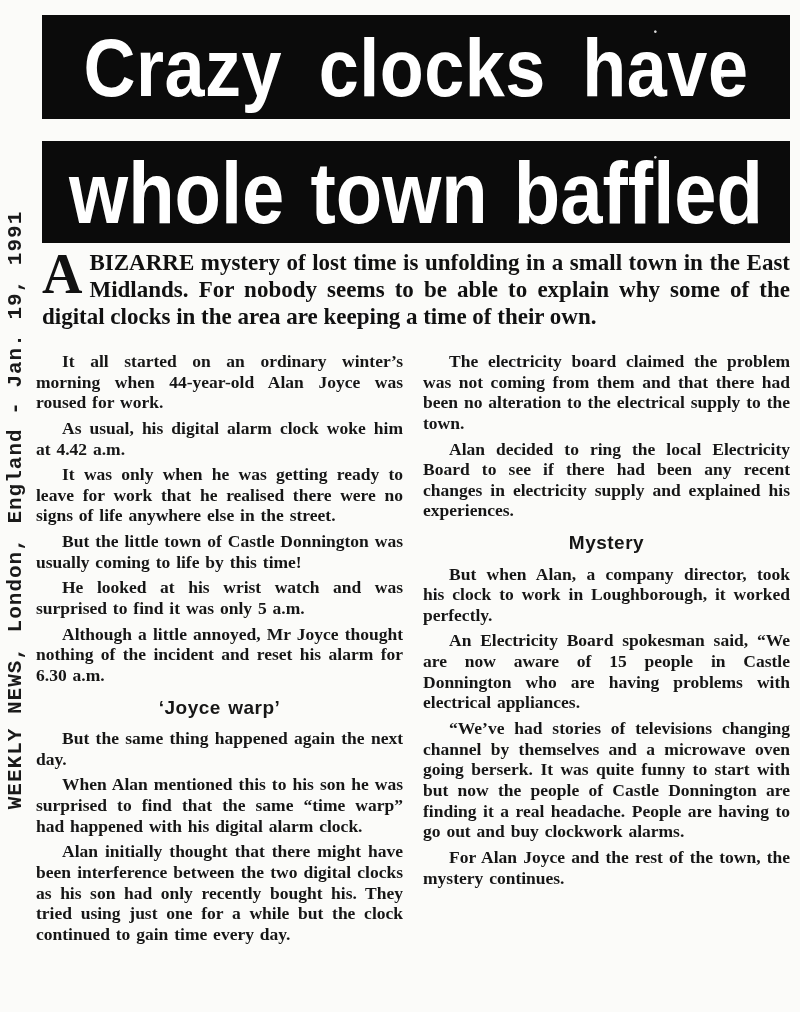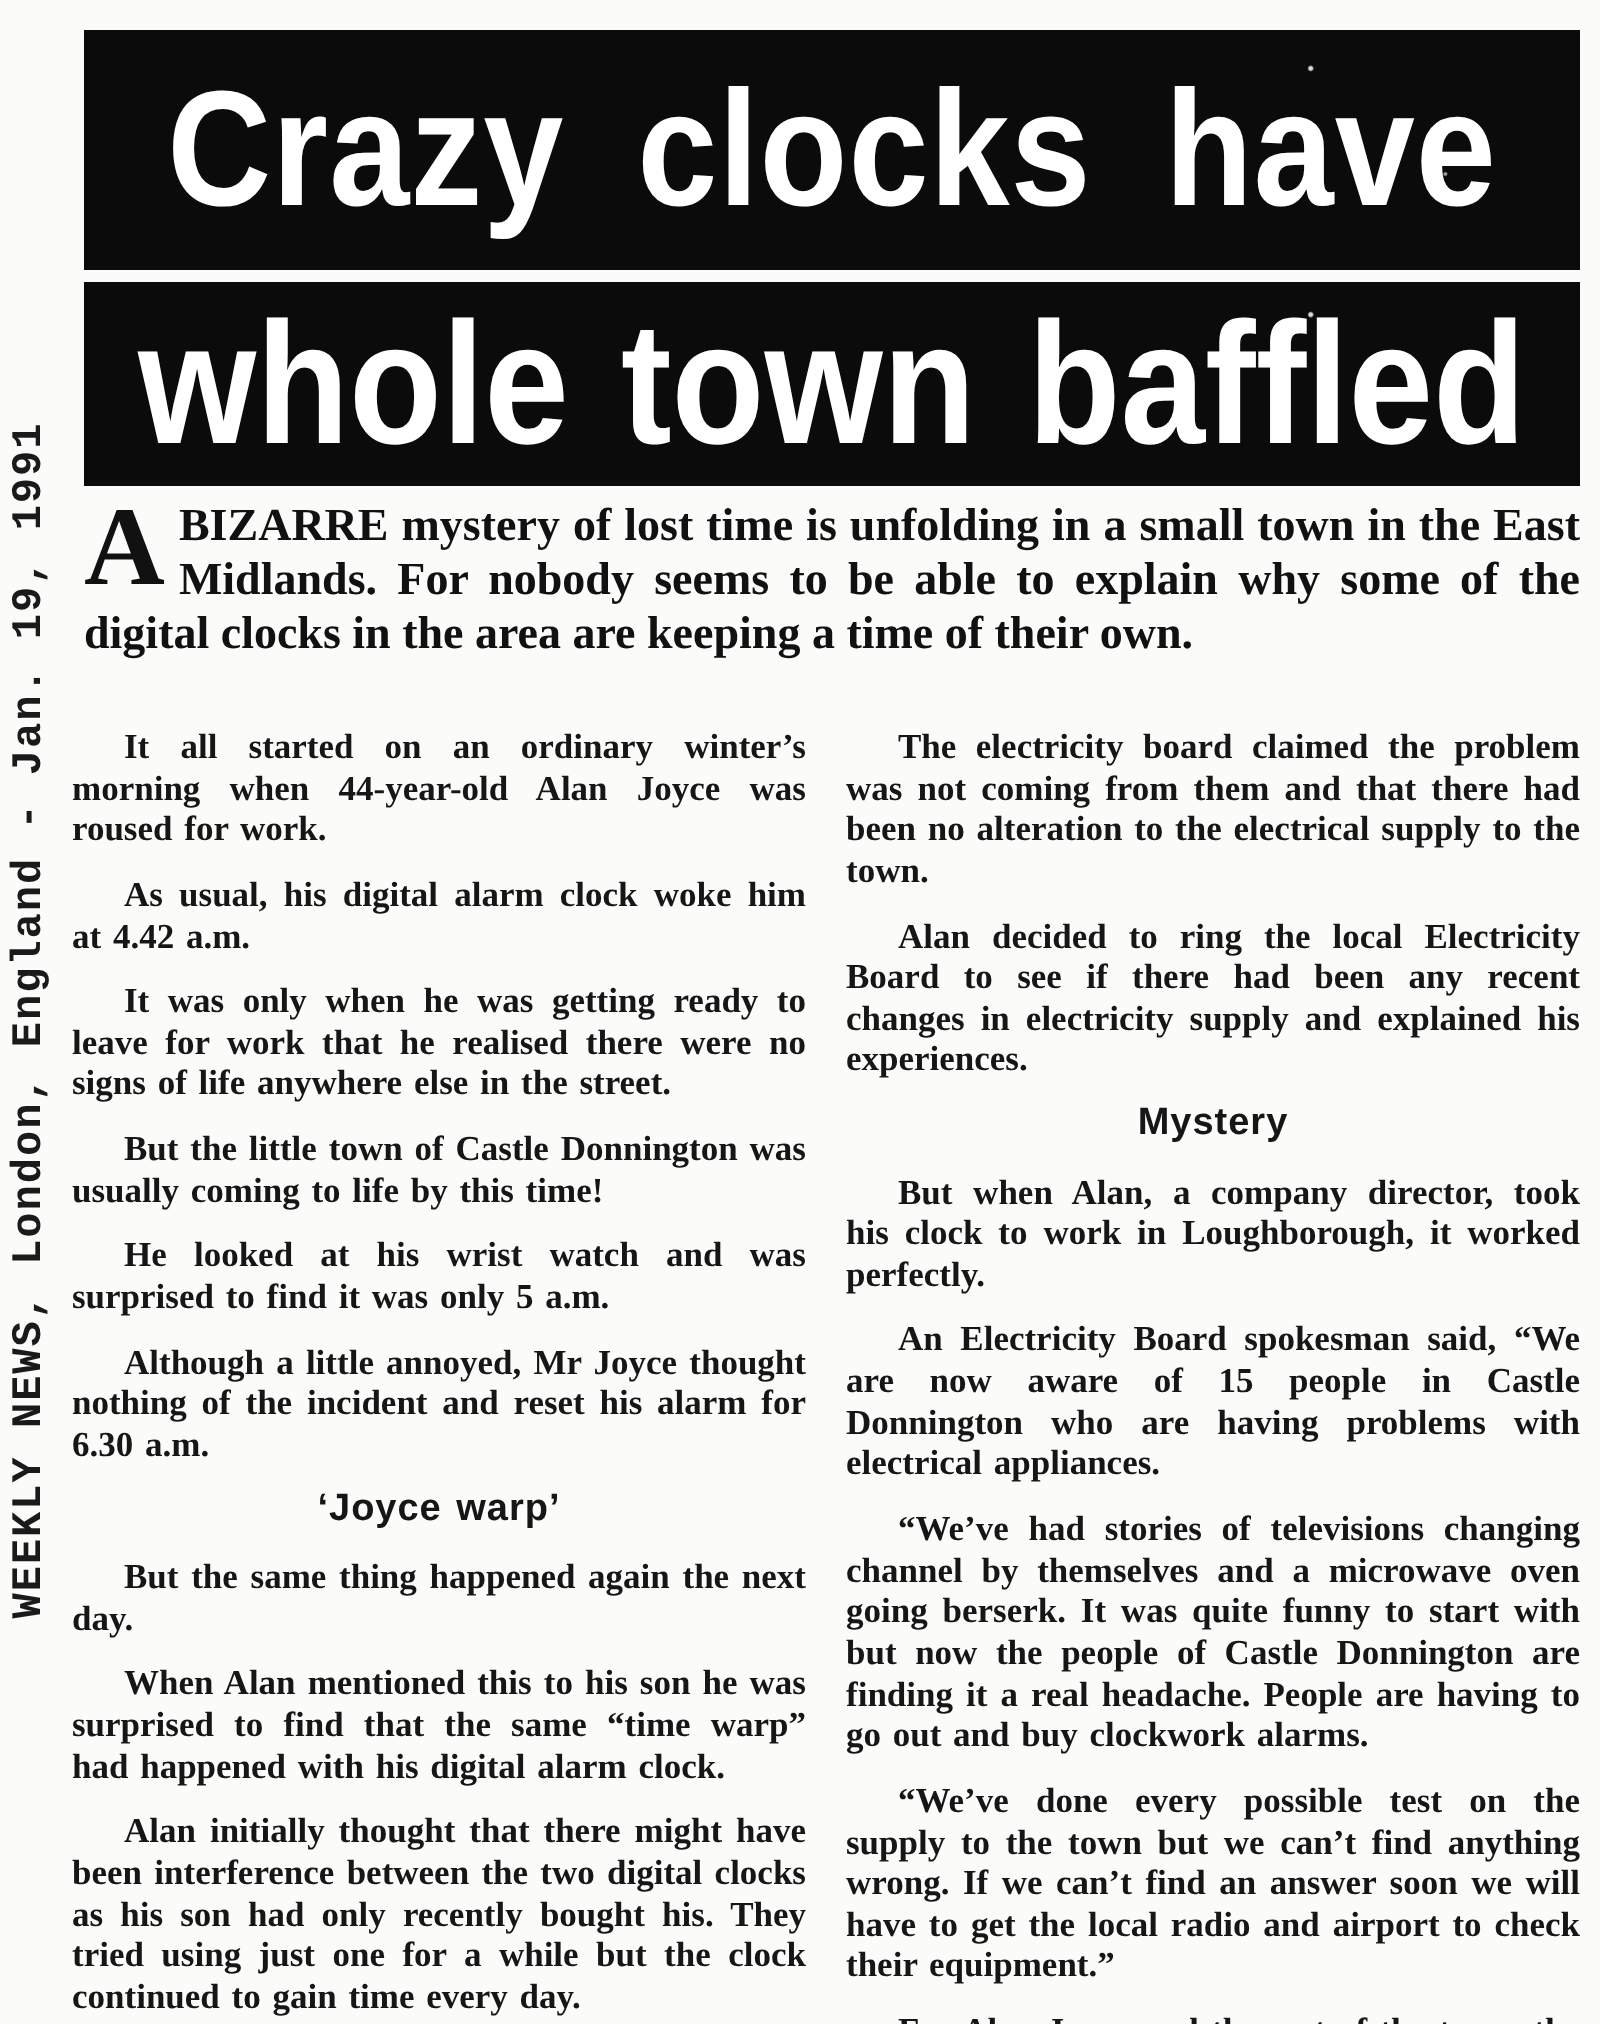--- a/index.html
+++ b/index.html
@@ -35,21 +35,21 @@
     position: absolute; left: 42px; width: 748px;
     background-color: #0b0b0b;
     background-image:
       radial-gradient(circle at 82% 16%, rgba(255,255,255,.85) 0.8px, transparent 1.7px),
       radial-gradient(circle at 64% 72%, rgba(255,255,255,.7) 0.7px, transparent 1.5px),
       radial-gradient(circle at 91% 60%, rgba(255,255,255,.6) 0.6px, transparent 1.3px);
     color: #ffffff;
     display: flex; align-items: center; justify-content: center;
     overflow: hidden;
   }
-  .banner-1 { top: 15px;  height: 120px; }
+  .banner-1 { top: 15px;  height: 104px; }
   .banner-2 { top: 141px; height: 102px; }
   .banner-text {
     font-family: "Liberation Sans", sans-serif;
     font-weight: bold;
     transform: scaleY(1.14);
     white-space: nowrap;
   }
   .banner-1 .banner-text { font-size: 72px; word-spacing: 16px; letter-spacing: 0.5px; }
   .banner-2 .banner-text { font-size: 76px; word-spacing: 5px;  letter-spacing: 0px; }
 
@@ -72,21 +72,21 @@
     display: flex; gap: 20px;
   }
   .col {
     width: 367px;
     font-size: 17.5px; line-height: 1.18;
     font-weight: bold;
     text-align: justify;
     word-spacing: 1.5px;
     color: #161616;
   }
-  .col p { margin: 12px 0 5px 0; text-indent: 26px; }
+  .col p { margin: 0 0 5px 0; text-indent: 26px; }
   .subhead {
     font-family: "Liberation Sans", sans-serif;
     font-weight: bold;
     text-align: center;
     font-size: 19px;
     letter-spacing: 0.5px;
     margin: 11px 0 9px 0;
   }
 </style>
 </head>
@@ -124,19 +124,18 @@
       <p>Alan initially thought that there might have been interference between the two digital clocks as his son had only recently bought his. They tried using just one for a while but the clock continued to gain time every day.</p>
     </div>
 
     <div class="col">
       <p>The electricity board claimed the problem was not coming from them and that there had been no alteration to the electrical supply to the town.</p>
       <p>Alan decided to ring the local Electricity Board to see if there had been any recent changes in electricity supply and explained his experiences.</p>
       <div class="subhead">Mystery</div>
       <p>But when Alan, a company director, took his clock to work in Loughborough, it worked perfectly.</p>
       <p>An Electricity Board spokesman said, “We are now aware of 15 people in Castle Donnington who are having problems with electrical appliances.</p>
       <p>“We’ve had stories of televisions changing channel by themselves and a microwave oven going berserk. It was quite funny to start with but now the people of Castle Donnington are finding it a real headache. People are having to go out and buy clockwork alarms.</p>
-      <p>“We’ve done every possible test on the supply to the town but we can’t find anything wrong. If we can’t find an answer soon we will have to get the local radio and airport to check their equipment.”</p>
       <p>For Alan Joyce and the rest of the town, the mystery continues.</p>
     </div>
 
   </div>
 
 </div>
 
 </body></html>

